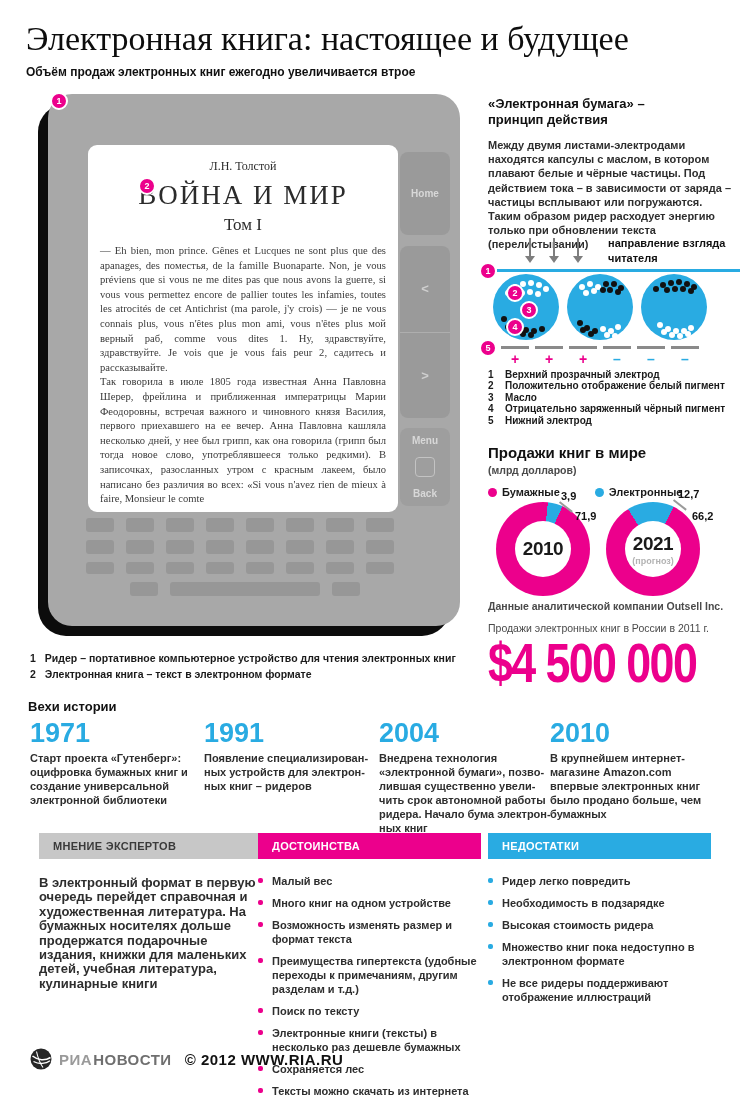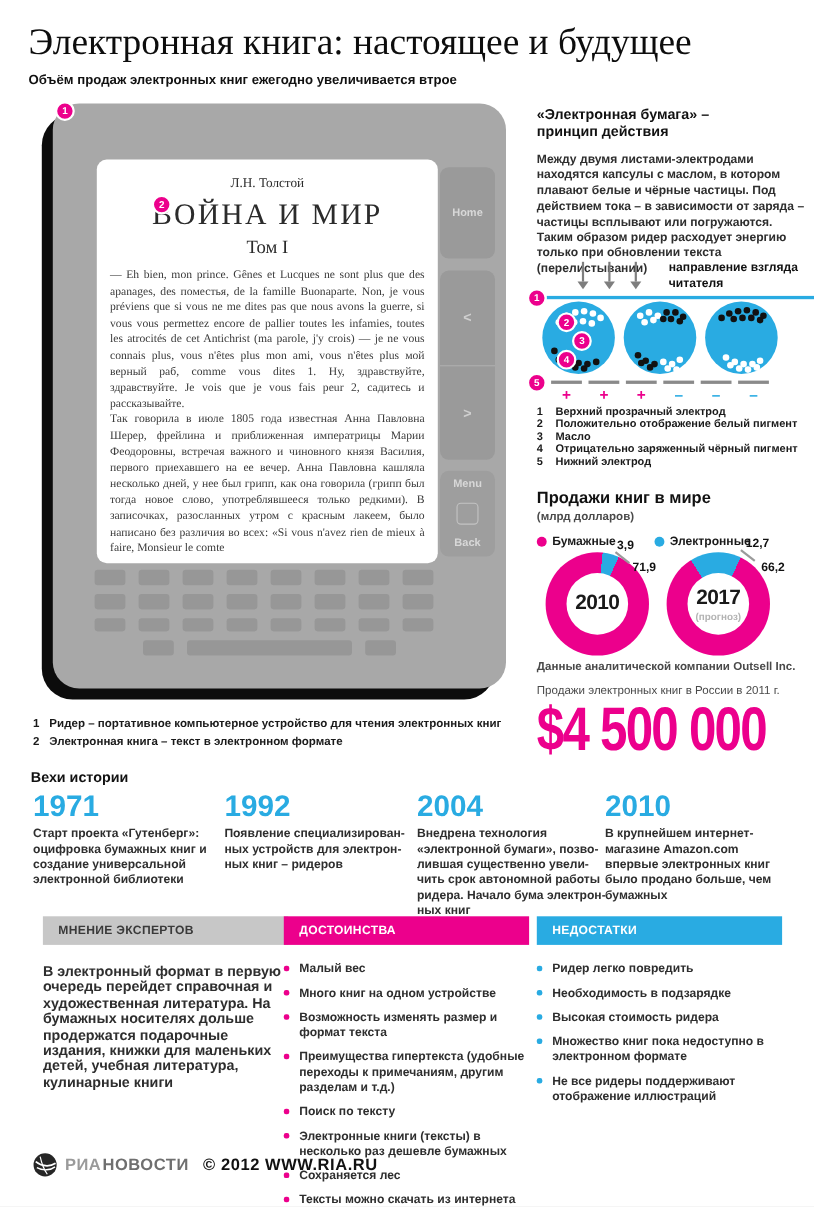--- a/index.html
+++ b/index.html
@@ -296,21 +296,21 @@
       <div class="hole">
         <div class="yr">2010</div>
       </div>
     </div>
     <i class="leader" style="left:70px;top:62px;transform:rotate(38deg);"></i>
     <span class="vlabel" style="left:73px;top:46px;">3,9</span>
     <span class="vlabel" style="left:87px;top:66px;">71,9</span>
 
     <div class="donut d2" style="background: conic-gradient(from -32deg, rgb(41, 171, 226) 0deg, rgb(41, 171, 226) 57.9468deg, rgb(236, 0, 140) 57.9468deg, rgb(236, 0, 140) 360deg);">
       <div class="hole">
-        <div class="yr">2017</div>
+        <div class="yr">2021</div>
         <div class="sub">(прогноз)</div>
       </div>
     </div>
     <i class="leader" style="left:184px;top:60px;transform:rotate(38deg);"></i>
     <span class="vlabel" style="left:190px;top:44px;">12,7</span>
     <span class="vlabel" style="left:204px;top:66px;">66,2</span>
   </div>
 
   <div class="source">Данные аналитической компании Outsell Inc.</div>
 
@@ -319,21 +319,21 @@
     <div class="amount">$4 500 000</div>
   </div>
 
   <div class="milestones">
     <h2>Вехи истории</h2>
     <div class="ms ms1">
       <div class="year">1971</div>
       <div class="txt">Старт проекта «Гутенберг»: оцифровка бумажных книг и создание универсальной электронной библиотеки</div>
     </div>
     <div class="ms ms2">
-      <div class="year">1992</div>
+      <div class="year">1991</div>
       <div class="txt">Появление специализирован­ных устройств для электрон­ных книг – ридеров</div>
     </div>
     <div class="ms ms3">
       <div class="year">2004</div>
       <div class="txt">Внедрена технология «электронной бумаги», позво­лившая существенно увели­чить срок автономной работы ридера. Начало бума электрон­ных книг</div>
     </div>
     <div class="ms ms4">
       <div class="year">2010</div>
       <div class="txt">В крупнейшем интернет-магазине Amazon.com впервые электронных книг было продано больше, чем бумажных</div>
     </div>

